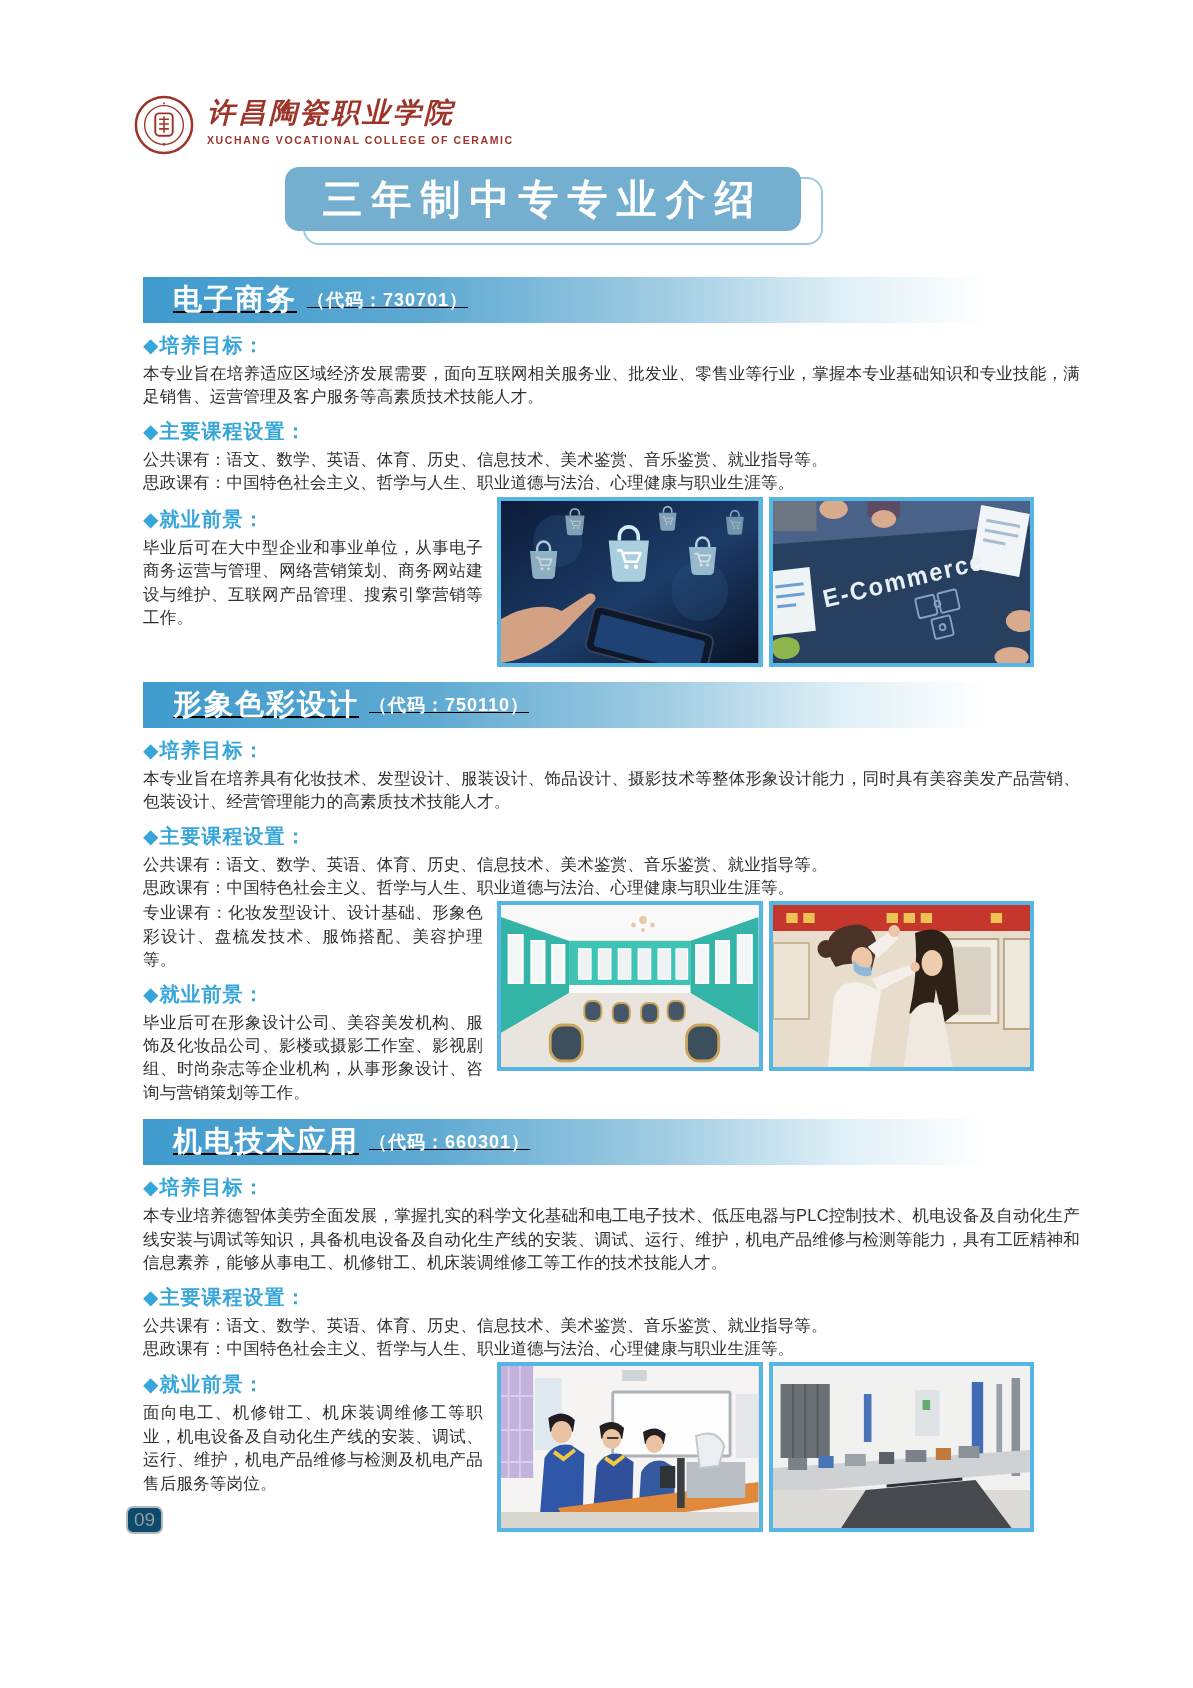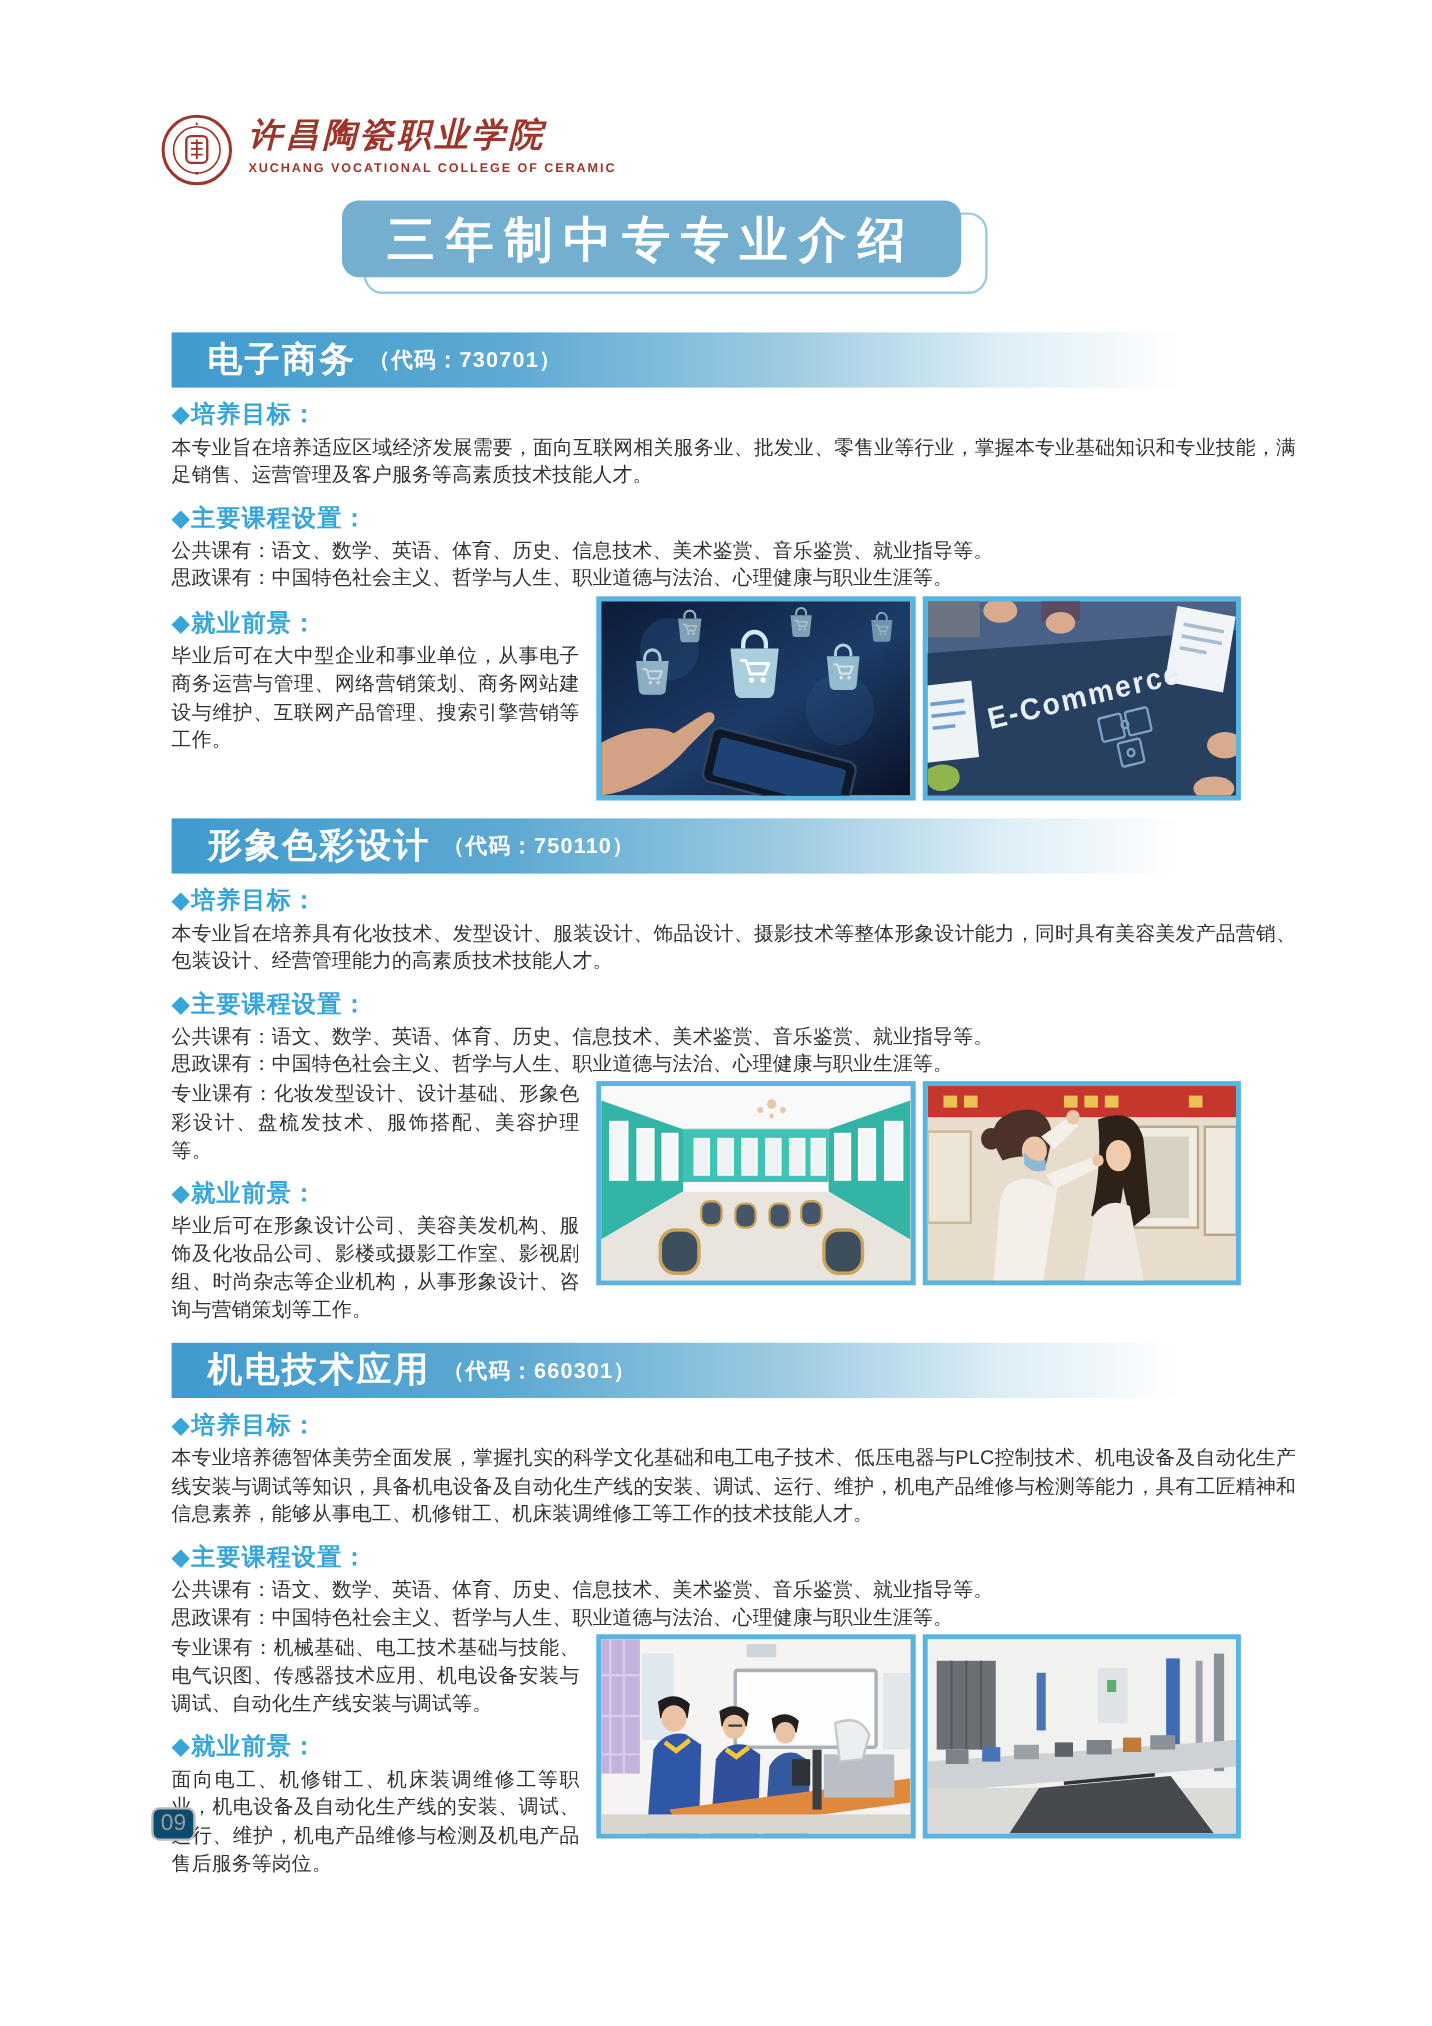--- a/index.html
+++ b/index.html
@@ -17,21 +17,21 @@
   .title-ghost{position:absolute;left:18px;top:10px;width:100%;height:100%;
                border:2px solid #9ccadf;border-radius:16px;background:#ffffff;}
   .title-banner{position:absolute;left:0;top:0;width:100%;height:100%;background:#74afd0;
                 border-radius:14px;display:flex;align-items:center;justify-content:center;}
   .title-banner span{color:#ffffff;font-size:40px;font-weight:bold;letter-spacing:9px;}
   
   .content{position:absolute;left:143px;top:277px;width:937px;}
   .section{margin-bottom:15px;}
   .sec-banner{height:46px;display:flex;align-items:baseline;padding-left:30px;box-sizing:border-box;
       background:linear-gradient(90deg,#3f9bce 0%,#5da9d2 30%,#9ecbe2 55%,#ddeef6 74%,#ffffff 90%);}
-  .sec-banner{align-items:center;}
+  .sec-banner{align-items:center;text-decoration:underline;}
   .sec-name{color:#ffffff;font-size:29px;font-weight:bold;letter-spacing:2px;}
   .sec-code{color:#ffffff;font-size:18px;font-weight:bold;letter-spacing:1px;margin-left:10px;}
   .sub-head{color:#35a5da;font-size:20px;font-weight:bold;letter-spacing:1px;margin:9px 0 3px 0;}
   .body-text{font-size:16.5px;line-height:1.42;color:#303030;letter-spacing:0.2px;text-align:justify;}
   .split{display:flex;align-items:flex-start;margin-top:2px;}
   .split-left{width:340px;flex:none;margin-right:14px;}
   .photos{flex:1;display:flex;gap:6px;margin-right:46px;}
   .photo{flex:1;height:170px;box-sizing:border-box;border:4px solid #56b5e2;background:#cccccc;}
   .photo svg{display:block;width:100%;height:100%;}
   
@@ -254,21 +254,20 @@
         <span class="sec-name">机电技术应用</span>
         <span class="sec-code">（代码：660301）</span>
       </div>
       <div class="sub-head">◆培养目标：</div>
       <div class="body-text">本专业培养德智体美劳全面发展，掌握扎实的科学文化基础和电工电子技术、低压电器与PLC控制技术、机电设备及自动化生产线安装与调试等知识，具备机电设备及自动化生产线的安装、调试、运行、维护，机电产品维修与检测等能力，具有工匠精神和信息素养，能够从事电工、机修钳工、机床装调维修工等工作的技术技能人才。</div>
       <div class="sub-head">◆主要课程设置：</div>
       <div class="body-text">公共课有：语文、数学、英语、体育、历史、信息技术、美术鉴赏、音乐鉴赏、就业指导等。</div>
       <div class="body-text">思政课有：中国特色社会主义、哲学与人生、职业道德与法治、心理健康与职业生涯等。</div>
       <div class="split">
         <div class="split-left">
-          <div class="body-text">专业课有：机械基础、电工技术基础与技能、电气识图、传感器技术应用、机电设备安装与调试、自动化生产线安装与调试等。</div>
           <div class="sub-head">◆就业前景：</div>
           <div class="body-text">面向电工、机修钳工、机床装调维修工等职业，机电设备及自动化生产线的安装、调试、运行、维护，机电产品维修与检测及机电产品售后服务等岗位。</div>
         </div>
         <div class="photos">
           <div class="photo">
             <svg viewBox="0 0 272 162" preserveAspectRatio="none">
               <rect width="272" height="162" fill="#f5f4f2"></rect>
               <rect x="0" y="0" width="34" height="112" fill="#c3b2dc"></rect>
               <path d="M8 0 v112 M20 0 v112 M0 30 h34 M0 64 h34 M0 96 h34" stroke="#d8cdea" stroke-width="2"></path>
               <rect x="36" y="12" width="28" height="72" fill="#dfe8ef"></rect>

